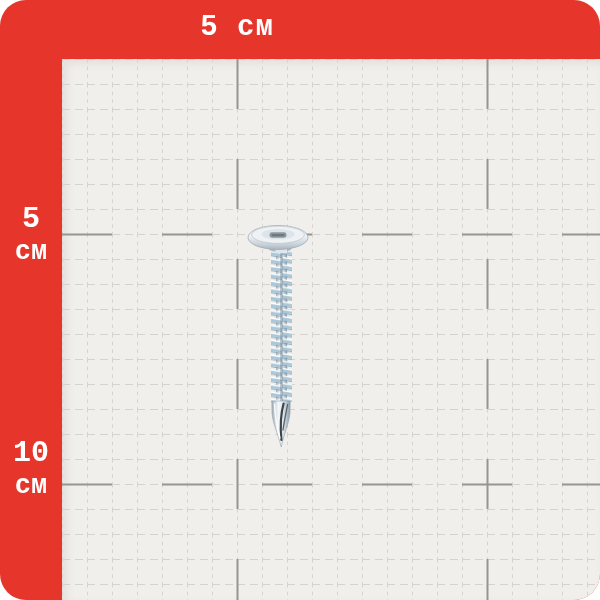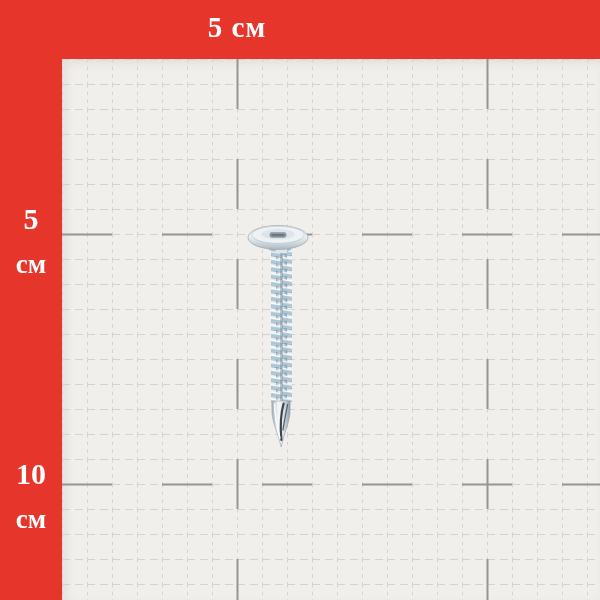--- a/index.html
+++ b/index.html
@@ -1,21 +1,22 @@
 <!DOCTYPE html>
 <html style="--frame-red: #e6352a; --paper: #f1efec; --grid-minor: #d6d3ce; --grid-major: #98958f; --label-text: #ffffff; --metal-highlight: #ffffff; --metal-light: #eef2f5; --metal-blue: #aac7da; --metal-mid: #b6c2cb; --metal-dark: #7f8f9b; --flute-dark: #3d454b;"><head>
 <meta charset="utf-8">
 <style>
   html, body { margin: 0; padding: 0; }
   .board {
     position: relative;
     width: 600px; height: 600px;
     background: var(--frame-red, #e6352a);
     overflow: hidden;
-    font-family: Liberation Serif, serif;
+    font-family: Liberation Mono, monospace;
+    border-radius: 26px;
   }
   .paper {
     position: absolute;
     left: 62px; top: 59px; right: 0; bottom: 0;
     background: var(--paper, #f1efec);
     box-shadow: inset 4px 4px 10px rgba(70, 25, 12, 0.08);
   }
   .grid-svg { position: absolute; left: 0; top: 0; display: block; }
   .minor-h { stroke: var(--grid-minor, #d6d3ce); stroke-width: 1; stroke-dasharray: 8 5;   fill: none; }
   .minor-v { stroke: var(--grid-minor, #d6d3ce); stroke-width: 1; stroke-dasharray: 3.5 4.2; fill: none; }
@@ -31,23 +32,23 @@
   }
   .top-label.pos-5  { left: 237px; }
   .top-label.pos-10 { left: 491px; }
   .left-label {
     position: absolute; left: 0; width: 62px;
     text-align: center;
     color: var(--label-text, #ffffff);
     font-weight: bold; line-height: 1;
   }
   .left-label.pos-5  { top: 204px; }
-  .left-label.pos-10 { top: 459px; }
+  .left-label.pos-10 { top: 438px; }
   .ll-num  { font-size: 30px; }
-  .ll-unit { font-size: 27px; margin-top: 17px; }
+  .ll-unit { font-size: 27px; margin-top: 5px; }
 </style>
 </head>
 <body>
 
 <div class="board">
 
   <div class="paper">
 
     <svg class="grid-svg" width="538" height="541" viewBox="0 0 538 541">
       <defs>

